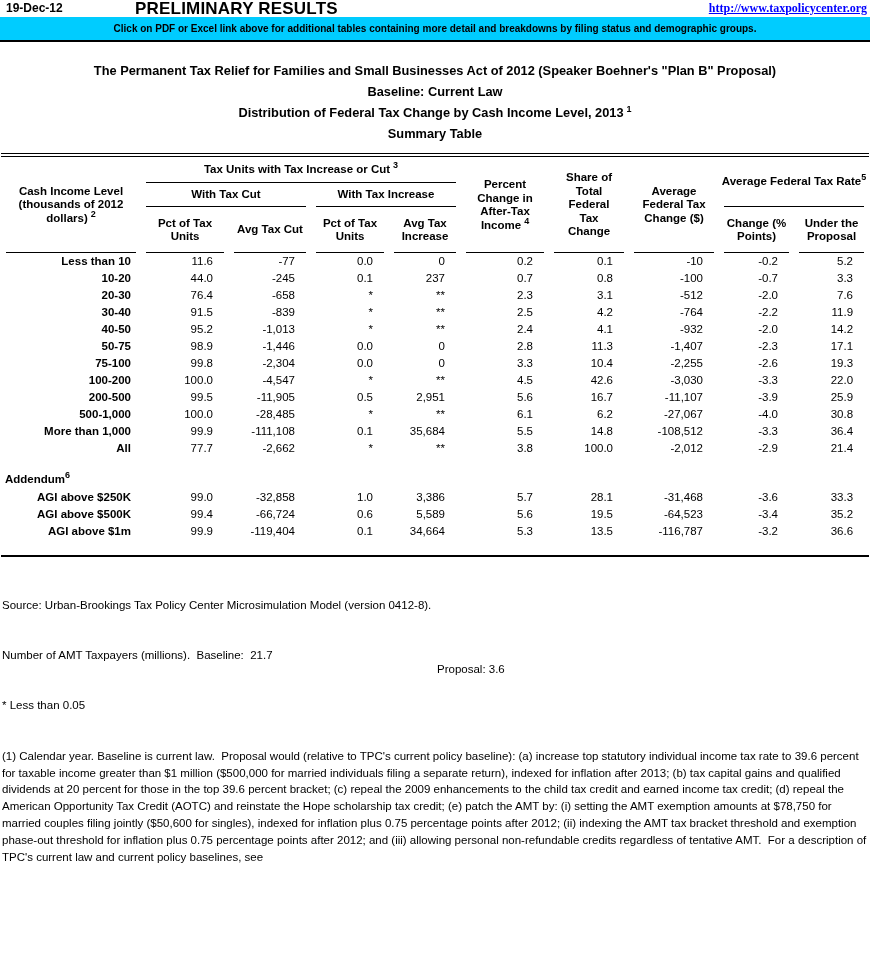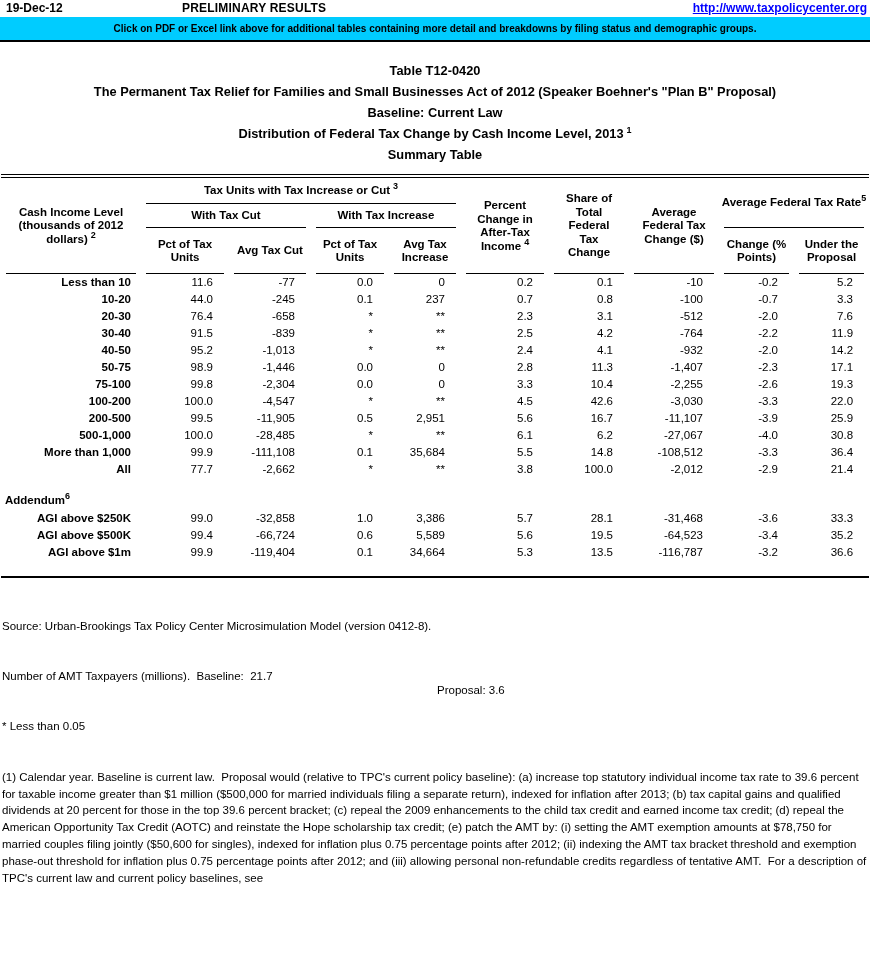--- a/index.html
+++ b/index.html
@@ -9,25 +9,25 @@
   *{box-sizing:border-box;}
   html,body{margin:0;padding:0;overflow:hidden;}
   body{
     width:870px;height:961px;background:#fff;color:#000;
     font-family:"Liberation Sans","DejaVu Sans",sans-serif;
   }
   
   .topbar{
     display:flex;align-items:flex-start;
     padding:1px 3px 0 6px;height:17px;
-    font-size:12px;font-weight:bold;line-height:15px;gap:47px;
+    font-size:12px;font-weight:bold;line-height:15px;
   }
   .topbar .date{width:129px;}
-  .topbar .prelim{font-size:12px;letter-spacing:.2px;}
-  .topbar .url{margin-left:auto;}
+  .topbar .prelim{font-size:17px;letter-spacing:.2px;}
+  .topbar .url{margin-left:auto;font-family:Liberation Serif, serif;}
   a{color:var(--link-color);text-decoration:underline;}
   .topbar a{font-weight:bold;}
   
   .banner{
     background:var(--banner-bg);
     border-bottom:2px solid #000;
     text-align:center;font-weight:bold;font-size:10px;
     padding:3px 0 3px;line-height:17px;
   }
   
@@ -79,21 +79,20 @@
 
 <div class="topbar">
   <span class="date">19-Dec-12</span>
   <span class="prelim">PRELIMINARY RESULTS</span>
   <a class="url" href="#">http://www.taxpolicycenter.org</a>
 </div>
 
 <div class="banner">Click on PDF or Excel link above for additional tables containing more detail and breakdowns by filing status and demographic groups.</div>
 
 <div class="titles">
-  <div>Table T12-0420</div>
   <div>The Permanent Tax Relief for Families and Small Businesses Act of 2012 (Speaker Boehner's "Plan B" Proposal)</div>
   <div>Baseline: Current Law</div>
   <div><span>Distribution of Federal Tax Change by Cash Income Level, 2013</span><sup class="sp">1</sup></div>
   <div>Summary Table</div>
 </div>
 
 <table class="datatable">
   <colgroup>
     <col style="width:140px">
       <col style="width:88px">

